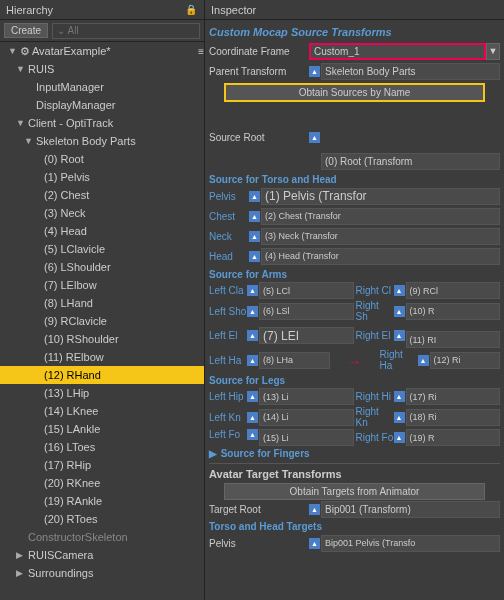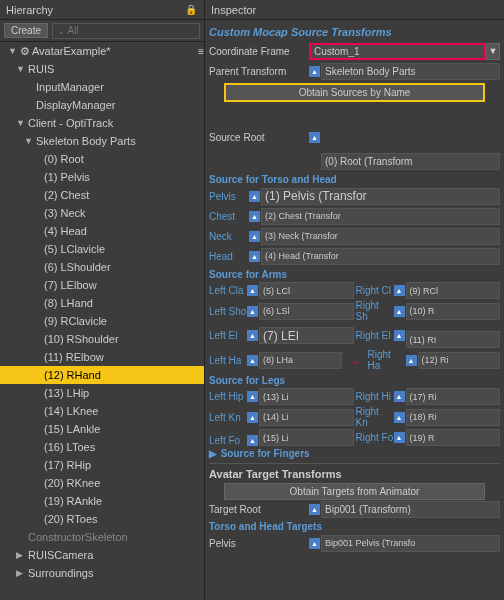--- a/index.html
+++ b/index.html
@@ -448,21 +448,21 @@
           <span class="transform-icon">▲</span>
           <div class="field-value" style="flex:1;font-size:12px;">(7) LEI</div>
         </div>
         <div style="display:flex;align-items:center;flex:1;">
           <span style="color:#5b9bd5;font-size:10px;width:38px;flex-shrink:0;">Right El</span>
           <span class="transform-icon">▲</span>
           <div class="field-value" style="flex:1;font-size:9px;margin-top:8px;">(11) RI</div>
         </div>
       </div>
 
-      <div style="display:flex;gap:6px;margin-bottom:1px;position:relative;">
+      <div style="display:flex;gap:18px;margin-bottom:1px;position:relative;">
         <div style="display:flex;align-items:center;flex:1;">
           <span style="color:#5b9bd5;font-size:10px;width:38px;flex-shrink:0;">Left Ha</span>
           <span class="transform-icon">▲</span>
           <div class="field-value" style="flex:1;font-size:9px;">(8) LHa</div>
         </div>
         <span style="color:#e05;font-size:14px;align-self:center;">→</span>
         <div style="display:flex;align-items:center;flex:1;">
           <span style="color:#5b9bd5;font-size:10px;width:38px;flex-shrink:0;">Right Ha</span>
           <span class="transform-icon">▲</span>
           <div class="field-value" style="flex:1;font-size:9px;">(12) Ri</div>
@@ -493,21 +493,21 @@
           <div class="field-value" style="flex:1;font-size:9px;">(14) Li</div>
         </div>
         <div style="display:flex;align-items:center;flex:1;">
           <span style="color:#5b9bd5;font-size:10px;width:38px;flex-shrink:0;">Right Kn</span>
           <span class="transform-icon">▲</span>
           <div class="field-value" style="flex:1;font-size:9px;">(18) Ri</div>
         </div>
       </div>
 
       <div style="display:flex;gap:2px;margin-bottom:1px;">
-        <div style="display:flex;align-items:flex-end;flex:1;">
+        <div style="display:flex;align-items:flex-start;flex:1;">
           <span style="color:#5b9bd5;font-size:10px;width:38px;flex-shrink:0;">Left Fo</span>
           <span class="transform-icon">▲</span>
           <div class="field-value" style="flex:1;font-size:9px;">(15) Li</div>
         </div>
         <div style="display:flex;align-items:center;flex:1;">
           <span style="color:#5b9bd5;font-size:10px;width:38px;flex-shrink:0;">Right Fo</span>
           <span class="transform-icon">▲</span>
           <div class="field-value" style="flex:1;font-size:9px;">(19) R</div>
         </div>
       </div>

